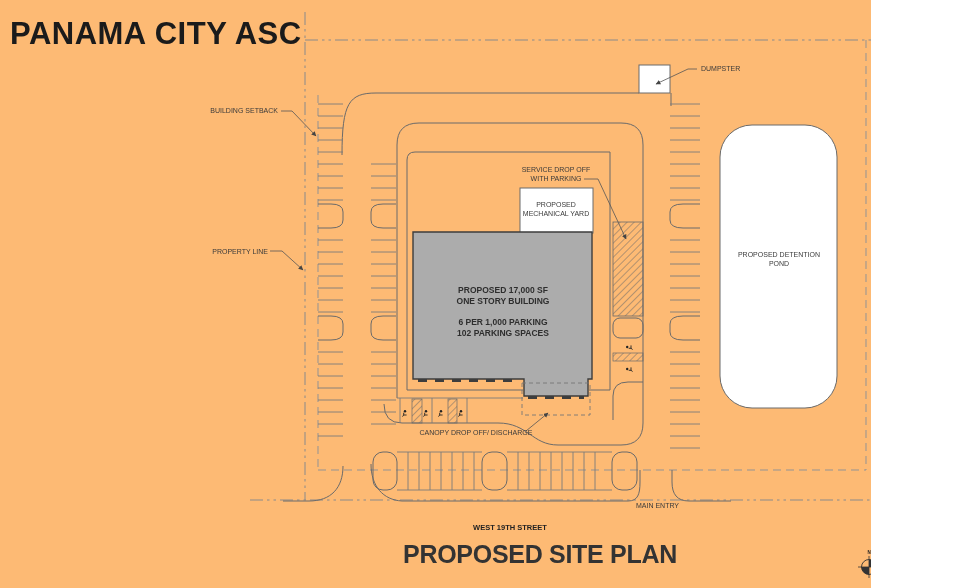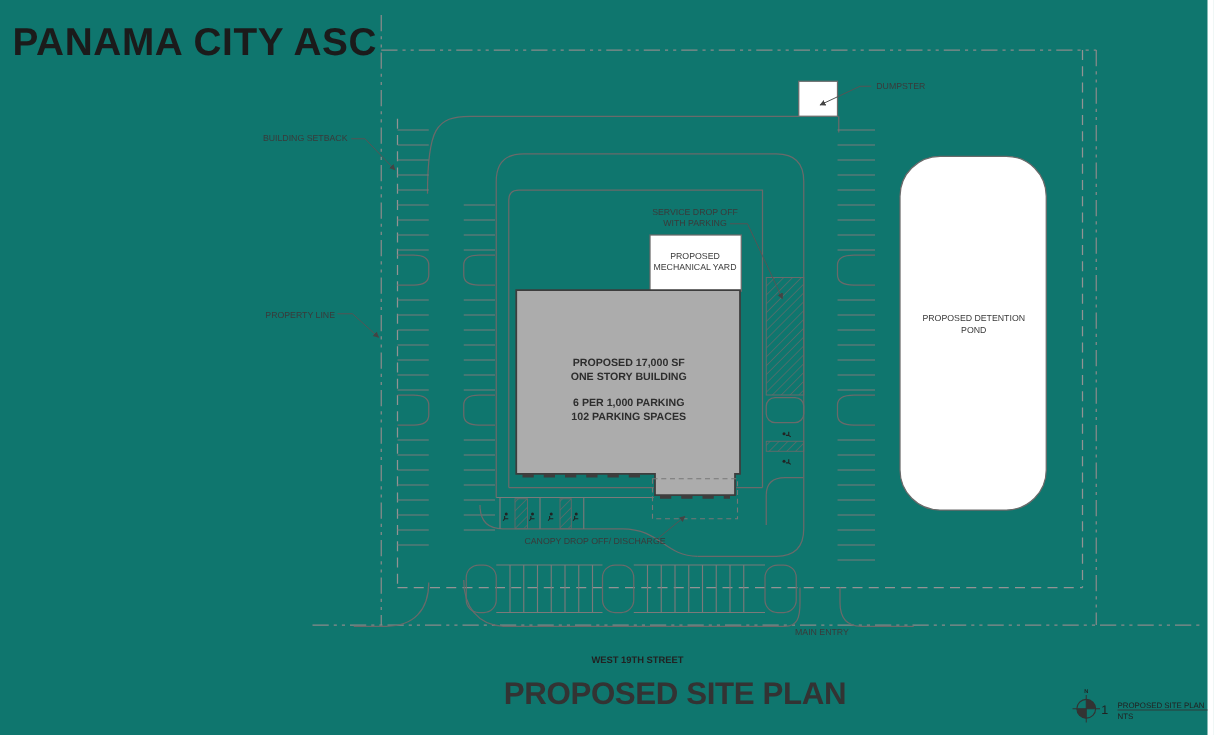--- a/index.html
+++ b/index.html
@@ -1,16 +1,16 @@
 <!DOCTYPE html>
 <html><head>
 <meta charset="utf-8">
 <style>
   html,body{margin:0;padding:0;background:#fff;}
-  .page{position:relative;width:966px;height:588px;background:#0f766e;overflow:hidden;}
+  .page{position:relative;width:871px;height:588px;background:#fdba74;overflow:hidden;}
   svg{display:block;}
   text{font-family:"Liberation Sans","DejaVu Sans",sans-serif;fill:#333;}
   .lbl{font-size:7px;fill:#3a3a3a;}
   .lbl-b{font-size:7.5px;font-weight:bold;fill:#222;}
   .bldg-txt{font-size:8.5px;font-weight:bold;fill:#2e2e2e;}
   .h1{font-size:31px;font-weight:800;fill:#1b1b1b;letter-spacing:.5px;}
   .h2{font-size:25px;font-weight:800;letter-spacing:-.3px;}
   .tb{font-size:6.3px;fill:#222;}
   .tb-n{font-size:4.5px;font-weight:bold;fill:#222;}
   .tb-num{font-size:10px;fill:#222;}

